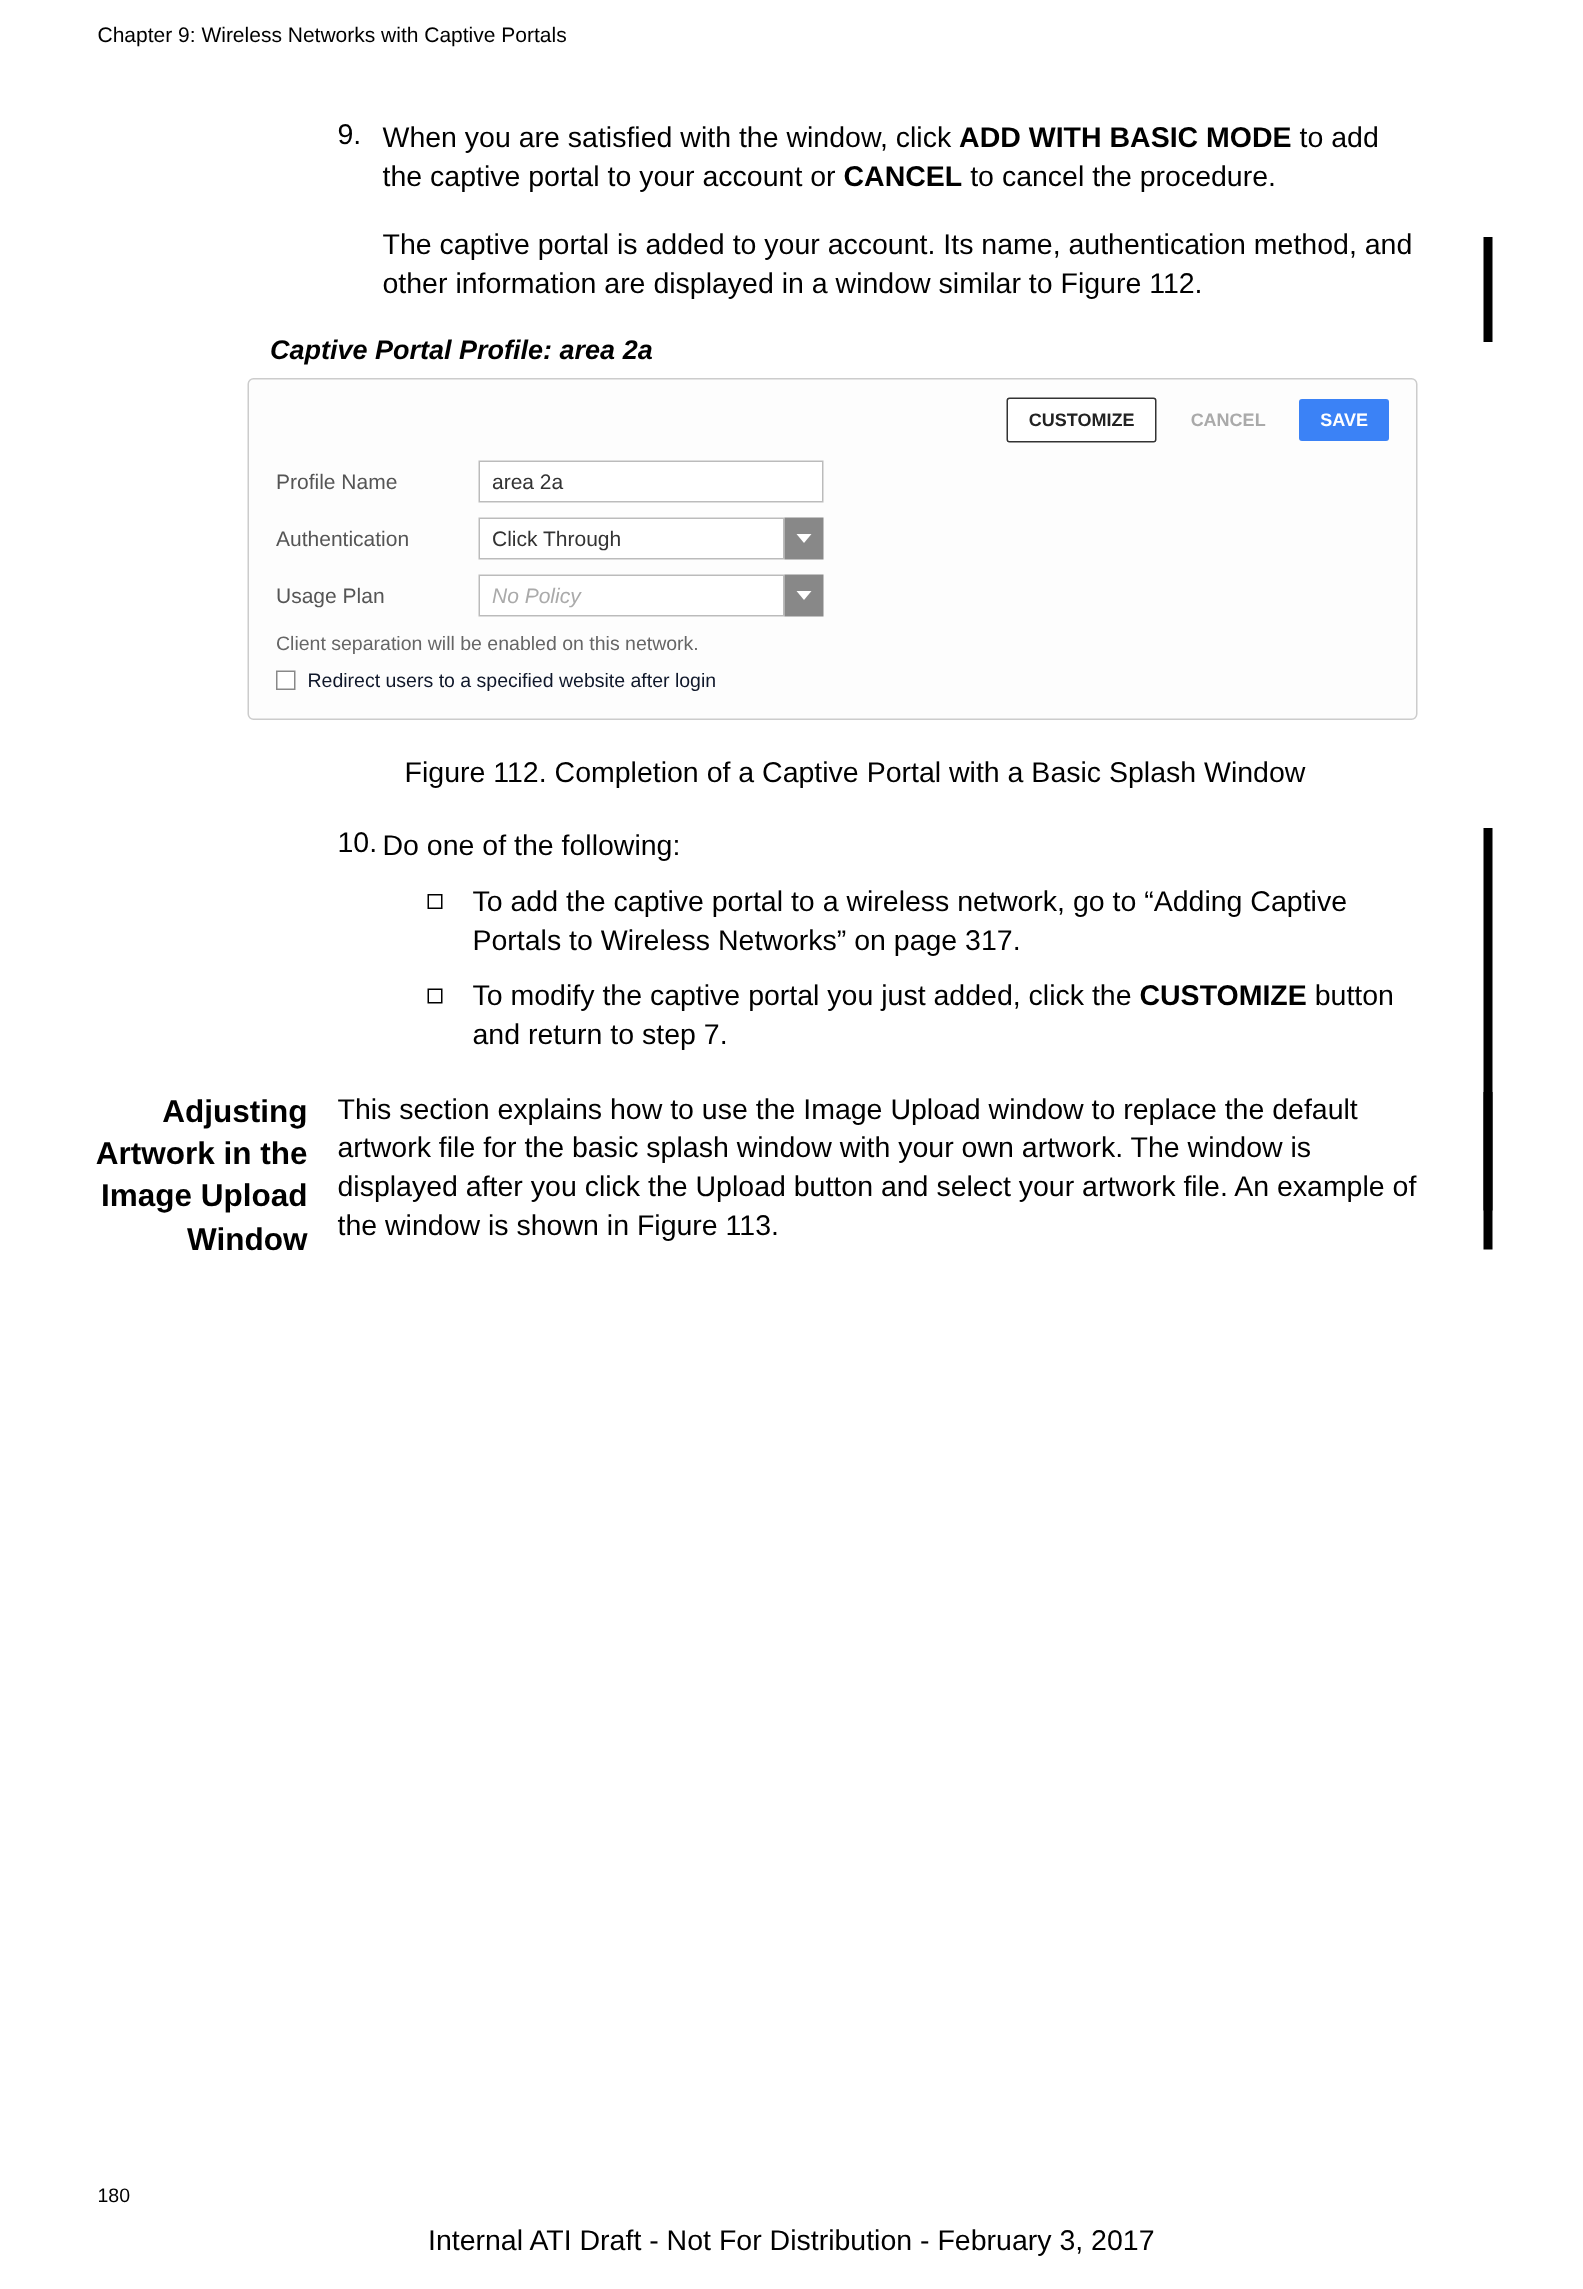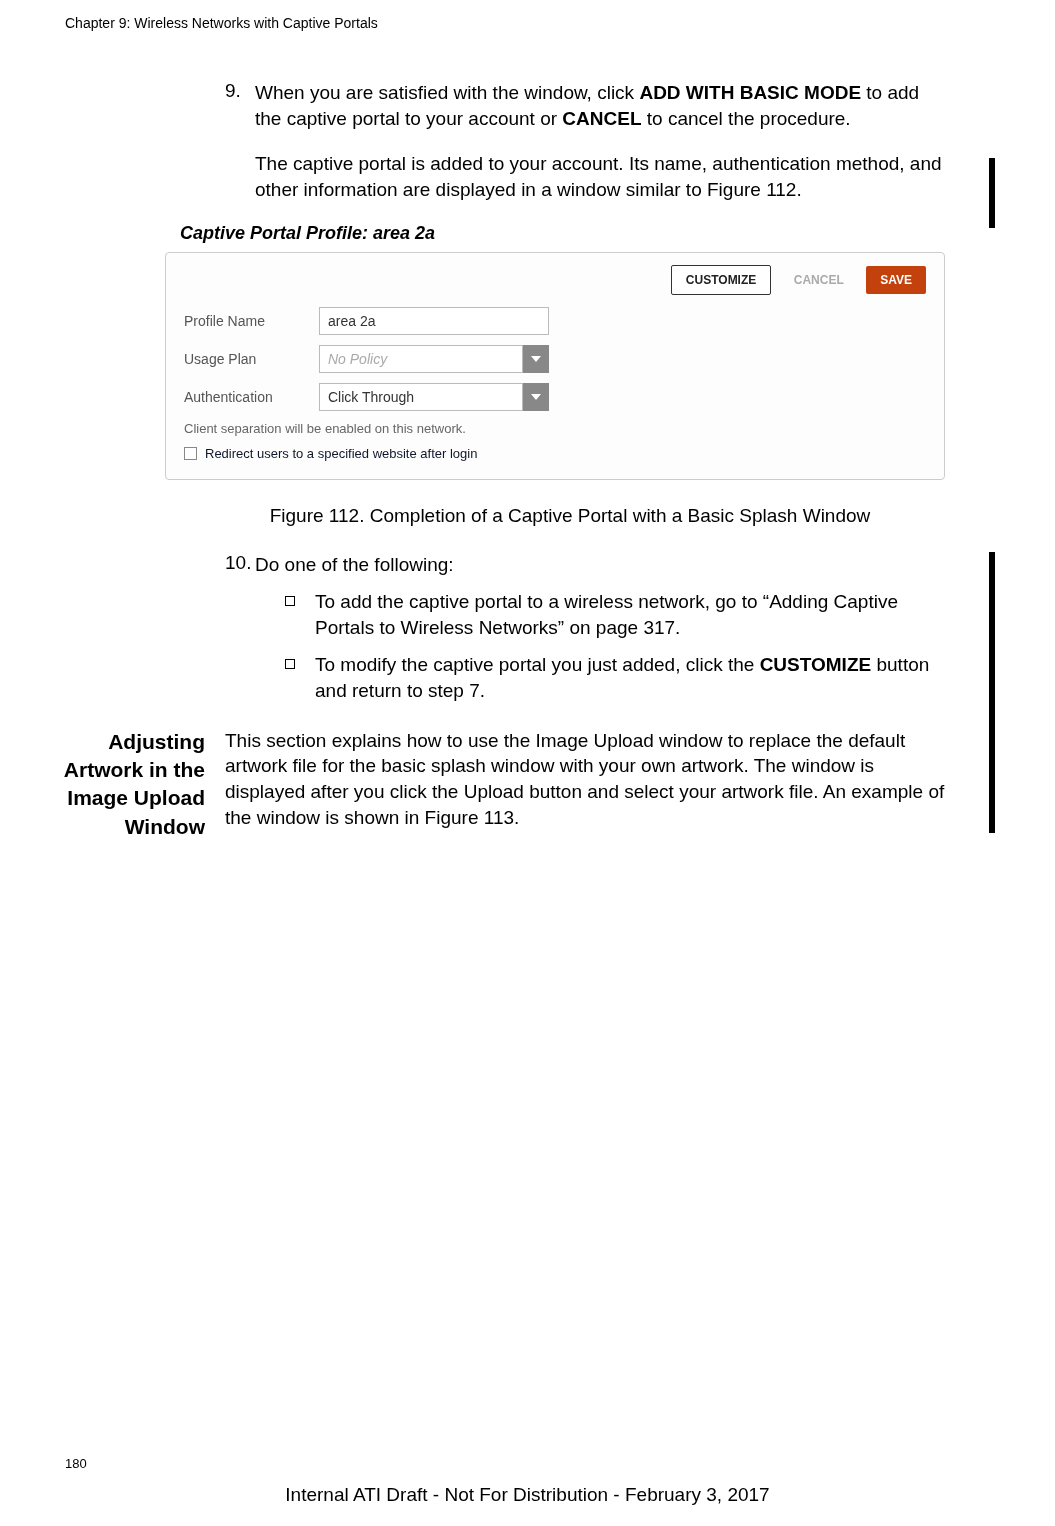--- a/index.html
+++ b/index.html
@@ -101,21 +101,21 @@
     .btn-customize {
       border: 1px solid #333;
       color: #222;
       background: #fff;
     }
     .btn-cancel {
       color: #aaa;
       background: transparent;
     }
     .btn-save {
-      background: #c2410c;
+      background: #3b82f6;
       color: #fff;
     }
     .form-row {
       display: flex;
       align-items: center;
       margin-bottom: 10px;
     }
     .form-label {
       width: 135px;
       font-size: 14px;
@@ -270,39 +270,39 @@
       </div>
 
       <div class="form-row">
         <div class="form-label">Profile Name</div>
         <div class="form-input-wrap">
           <div class="form-input">area 2a</div>
         </div>
       </div>
 
       <div class="form-row">
+        <div class="form-label">Authentication</div>
+        <div class="form-input-wrap">
+          <div class="form-input">Click Through</div>
+          <div class="dropdown-btn">
+            <div class="chev-down"></div>
+          </div>
+        </div>
+      </div>
+
+      <div class="form-row">
         <div class="form-label">Usage Plan</div>
         <div class="form-input-wrap">
           <div class="form-input disabled">No Policy</div>
           <div class="dropdown-btn">
             <div class="chev-down"></div>
           </div>
         </div>
       </div>
 
-      <div class="form-row">
-        <div class="form-label">Authentication</div>
-        <div class="form-input-wrap">
-          <div class="form-input">Click Through</div>
-          <div class="dropdown-btn">
-            <div class="chev-down"></div>
-          </div>
-        </div>
-      </div>
-
       <div class="helper-text">Client separation will be enabled on this network.</div>
 
       <div class="checkbox-row">
         <div class="checkbox"></div>
         <div class="checkbox-label">Redirect users to a specified website after login</div>
       </div>
     </div>
   </div>
 
   <div class="figure-caption">Figure 112. Completion of a Captive Portal with a Basic Splash Window</div>

